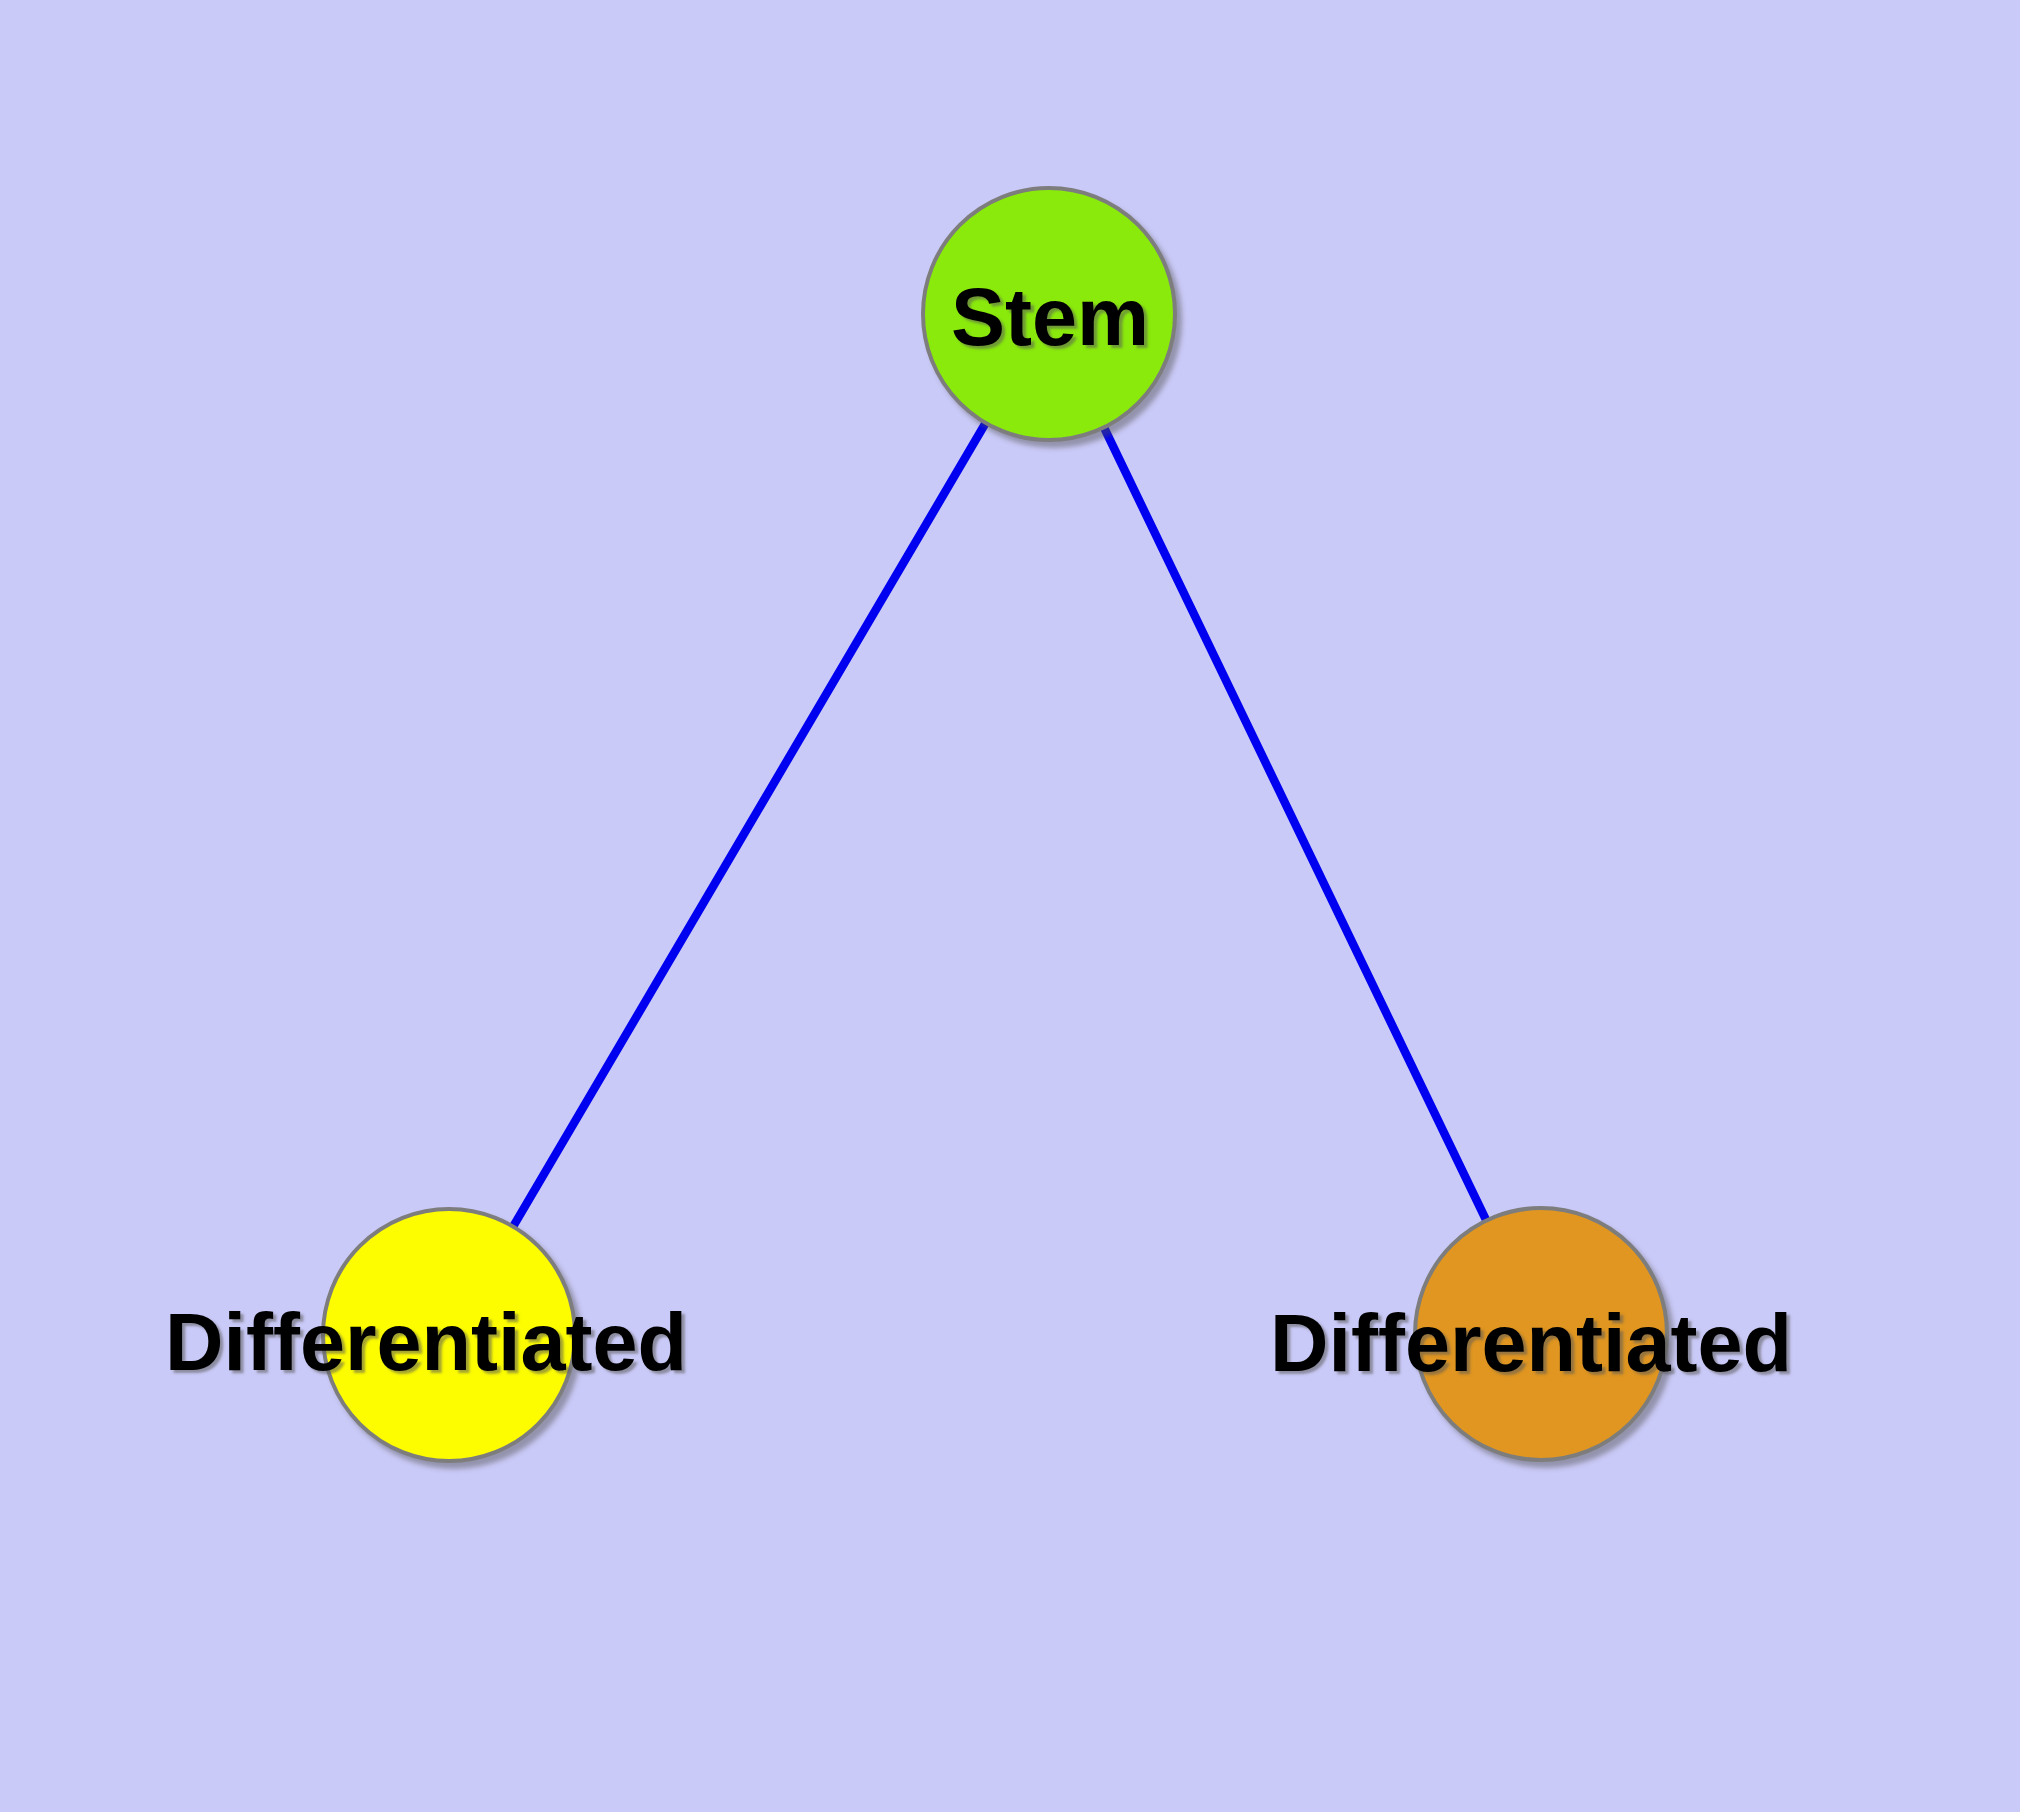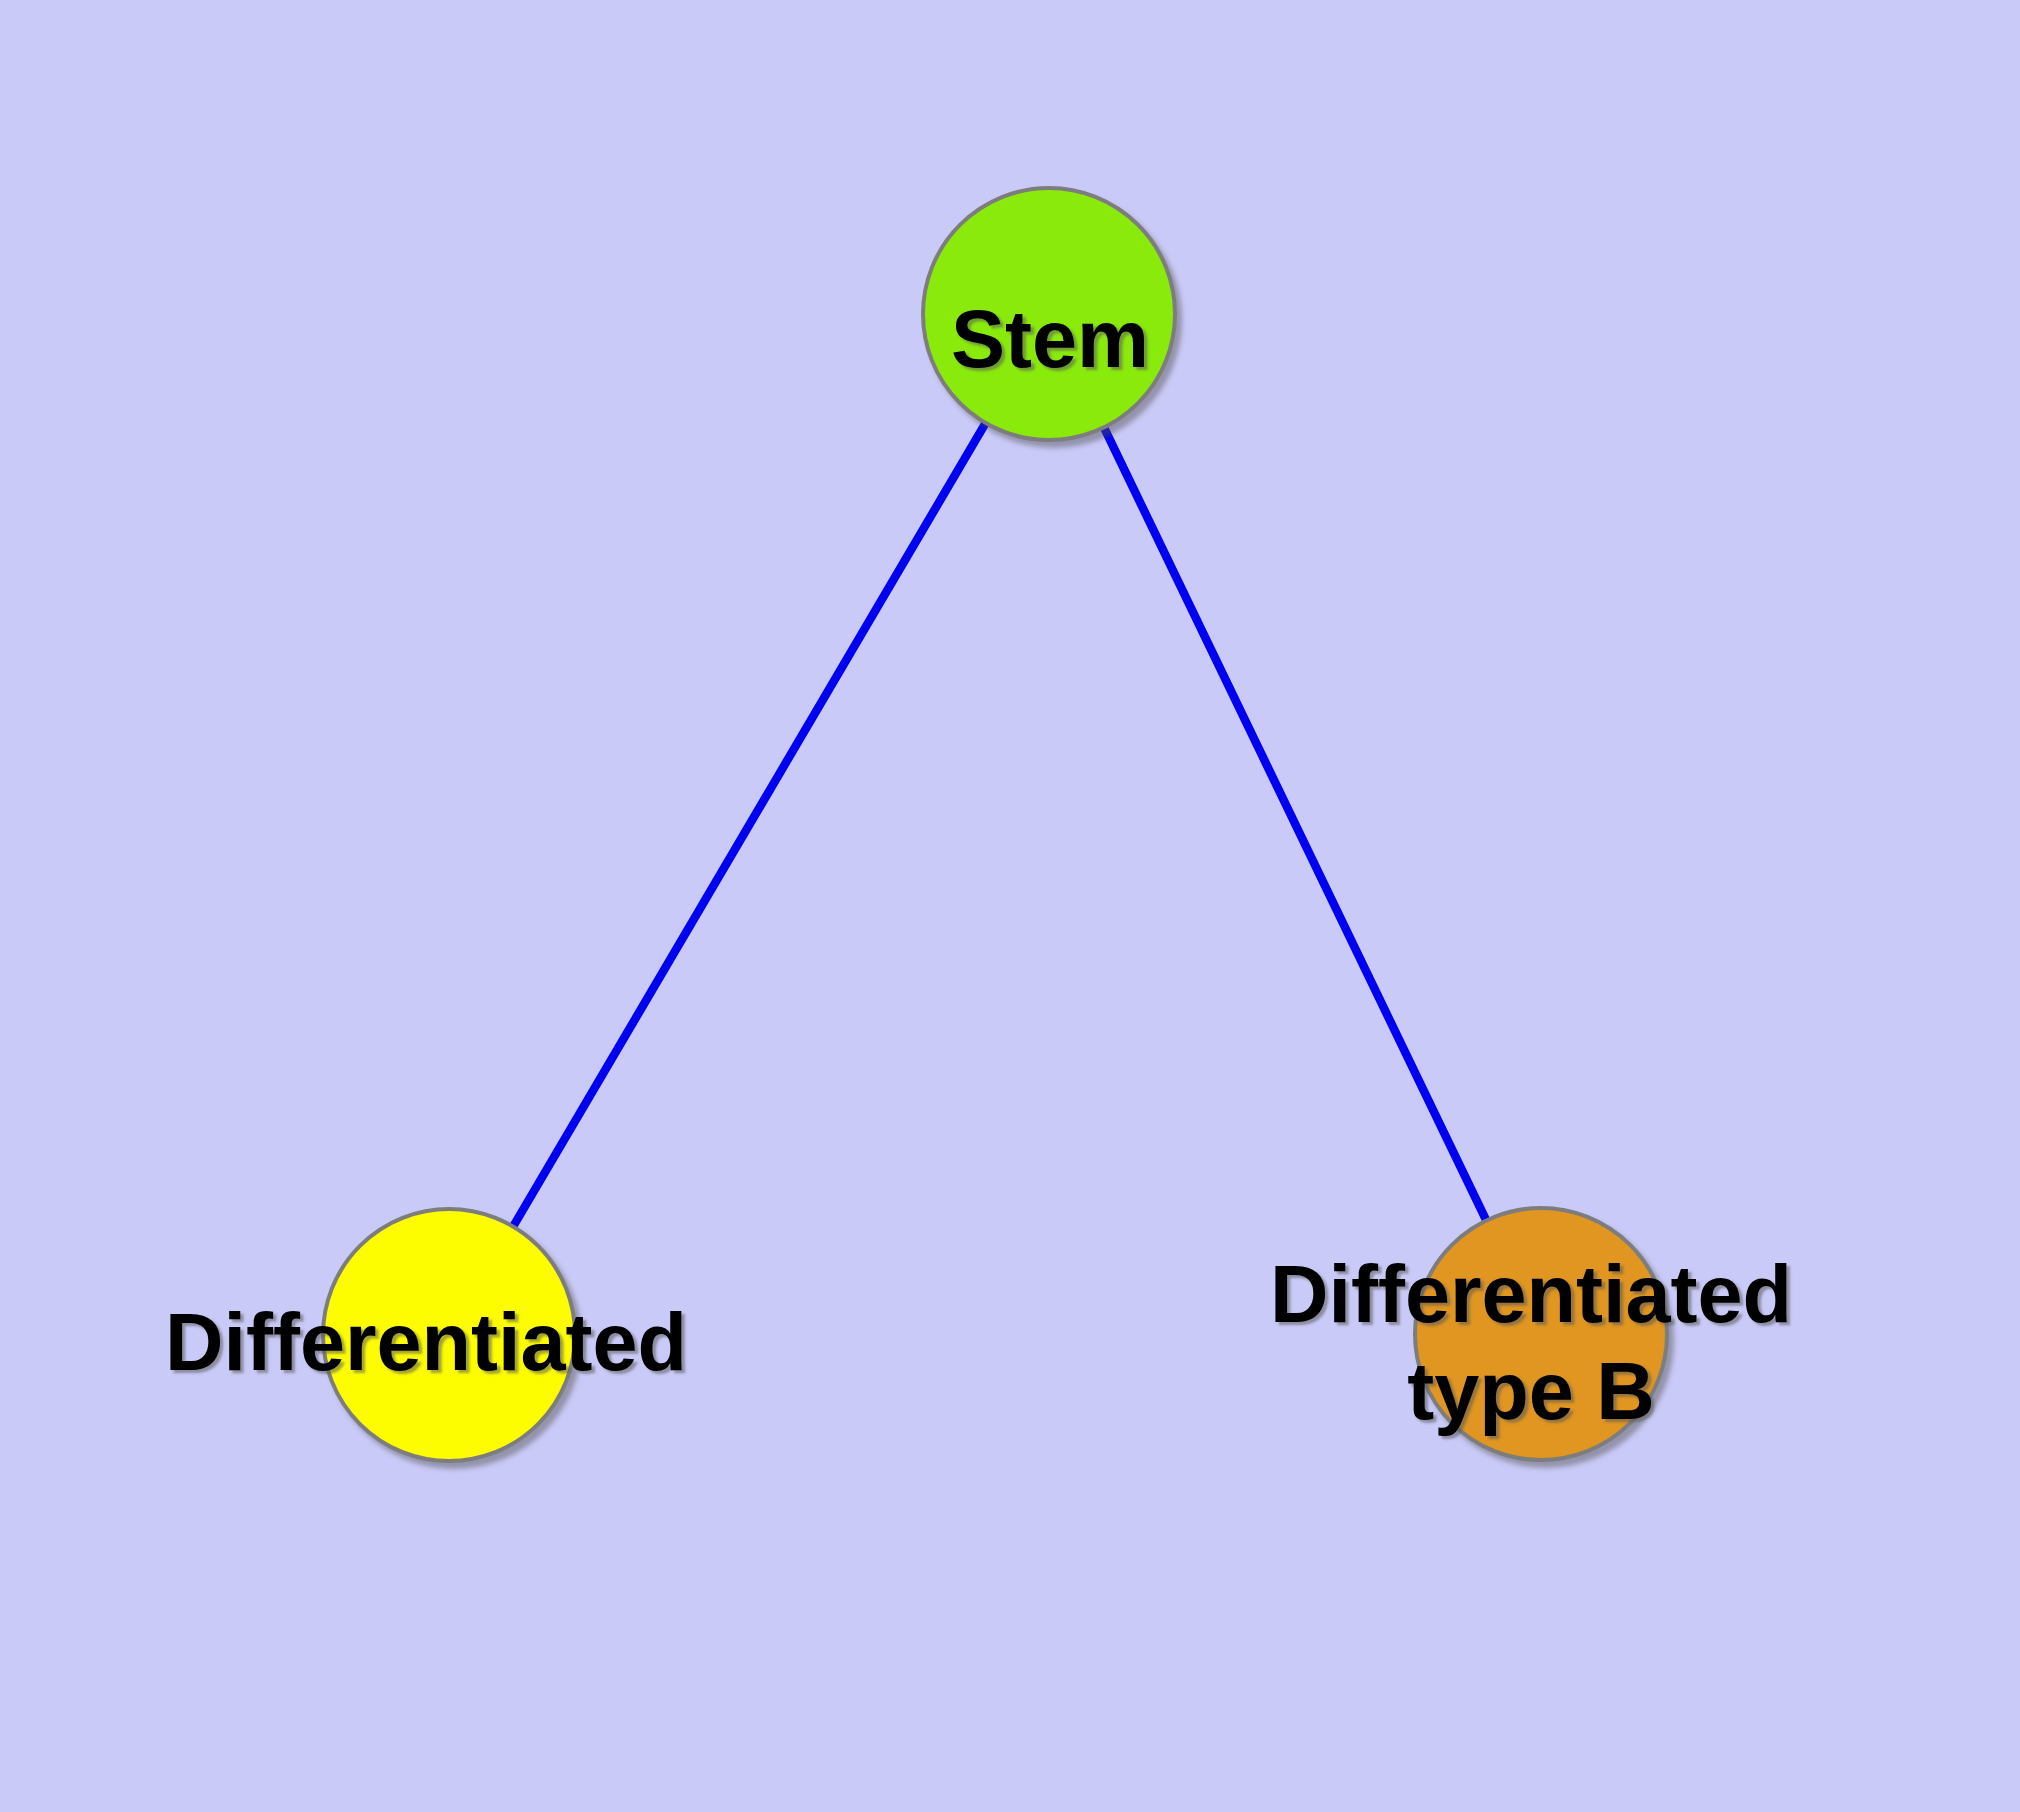--- a/index.html
+++ b/index.html
@@ -49,21 +49,21 @@
     transform: translate(-50%, -50%);
     font-weight: bold;
     font-size: 81px;
     line-height: 97px;
     color: var(--text, #000000);
     text-align: center;
     white-space: nowrap;
     text-shadow: 3.4px 3.4px 2.5px rgba(90, 90, 90, 0.55);
   }
   .label .line { display: block; }
-  .label-stem { left: 1050px; top: 317px; margin-top: 22px;  }
+  .label-stem { left: 1050px; top: 317px;  }
   .label-a    { left: 426px;  top: 1342px; }
   .label-b    { left: 1531px; top: 1343px; }
 </style>
 </head>
 <body>
 
 <div class="canvas">
 
   <svg class="edge-layer" viewBox="0 0 2384 2138" xmlns="http://www.w3.org/2000/svg" aria-hidden="true">
     <line class="edge" x1="1238" y1="371" x2="530" y2="1575"></line>
@@ -77,17 +77,16 @@
   <div class="label label-stem">
     <span class="line">Stem</span>
   </div>
 
   <div class="label label-a">
     <span class="line">Differentiated</span>
   </div>
 
   <div class="label label-b">
     <span class="line">Differentiated</span>
-    <span class="line">type B</span>
   </div>
 
 </div>
 
 
 </body></html>

